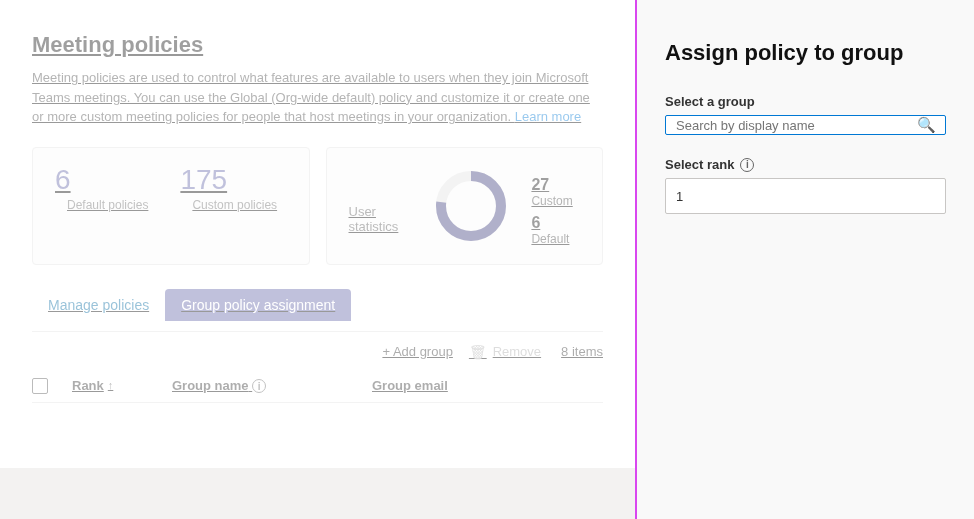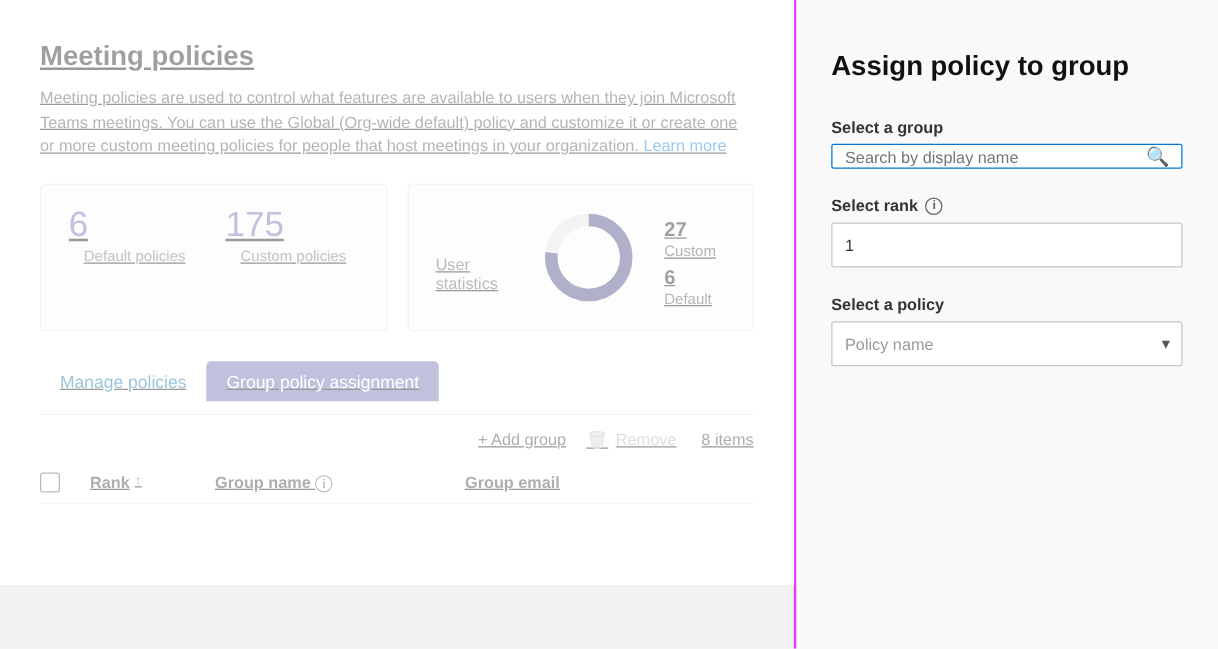--- a/index.html
+++ b/index.html
@@ -429,22 +429,13 @@
   </div>
 
   <div class="form-group">
     <div class="form-label">
       <span>Select rank</span>
       <span class="info-icon">i</span>
     </div>
     <input type="text" class="rank-input" value="1" style="">
   </div>
 
-  <div class="form-group">
-    <div class="form-label">Select a policy</div>
-    <div class="select-wrapper">
-      <select>
-        <option value="">Policy name</option>
-      </select>
-      <span class="chevron-down">▾</span>
-    </div>
-  </div>
 </div>
 
 </body></html>

